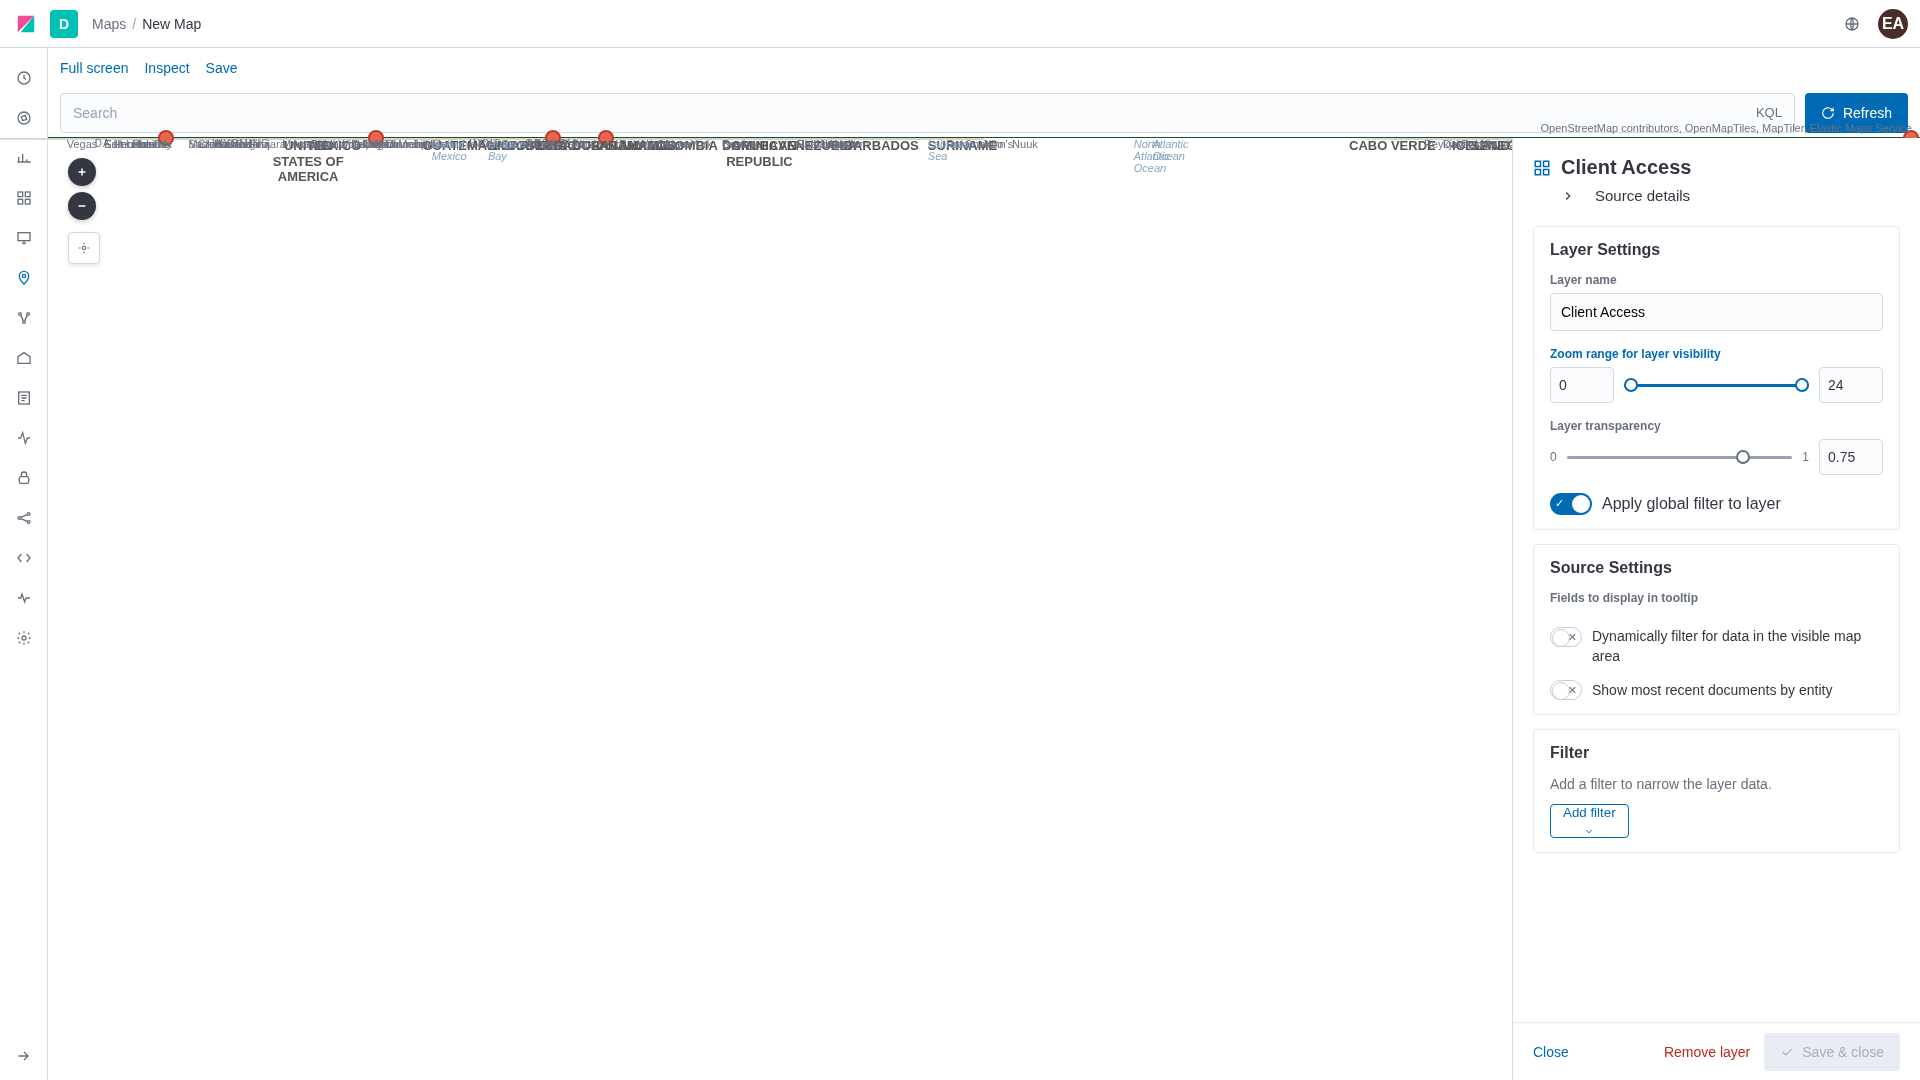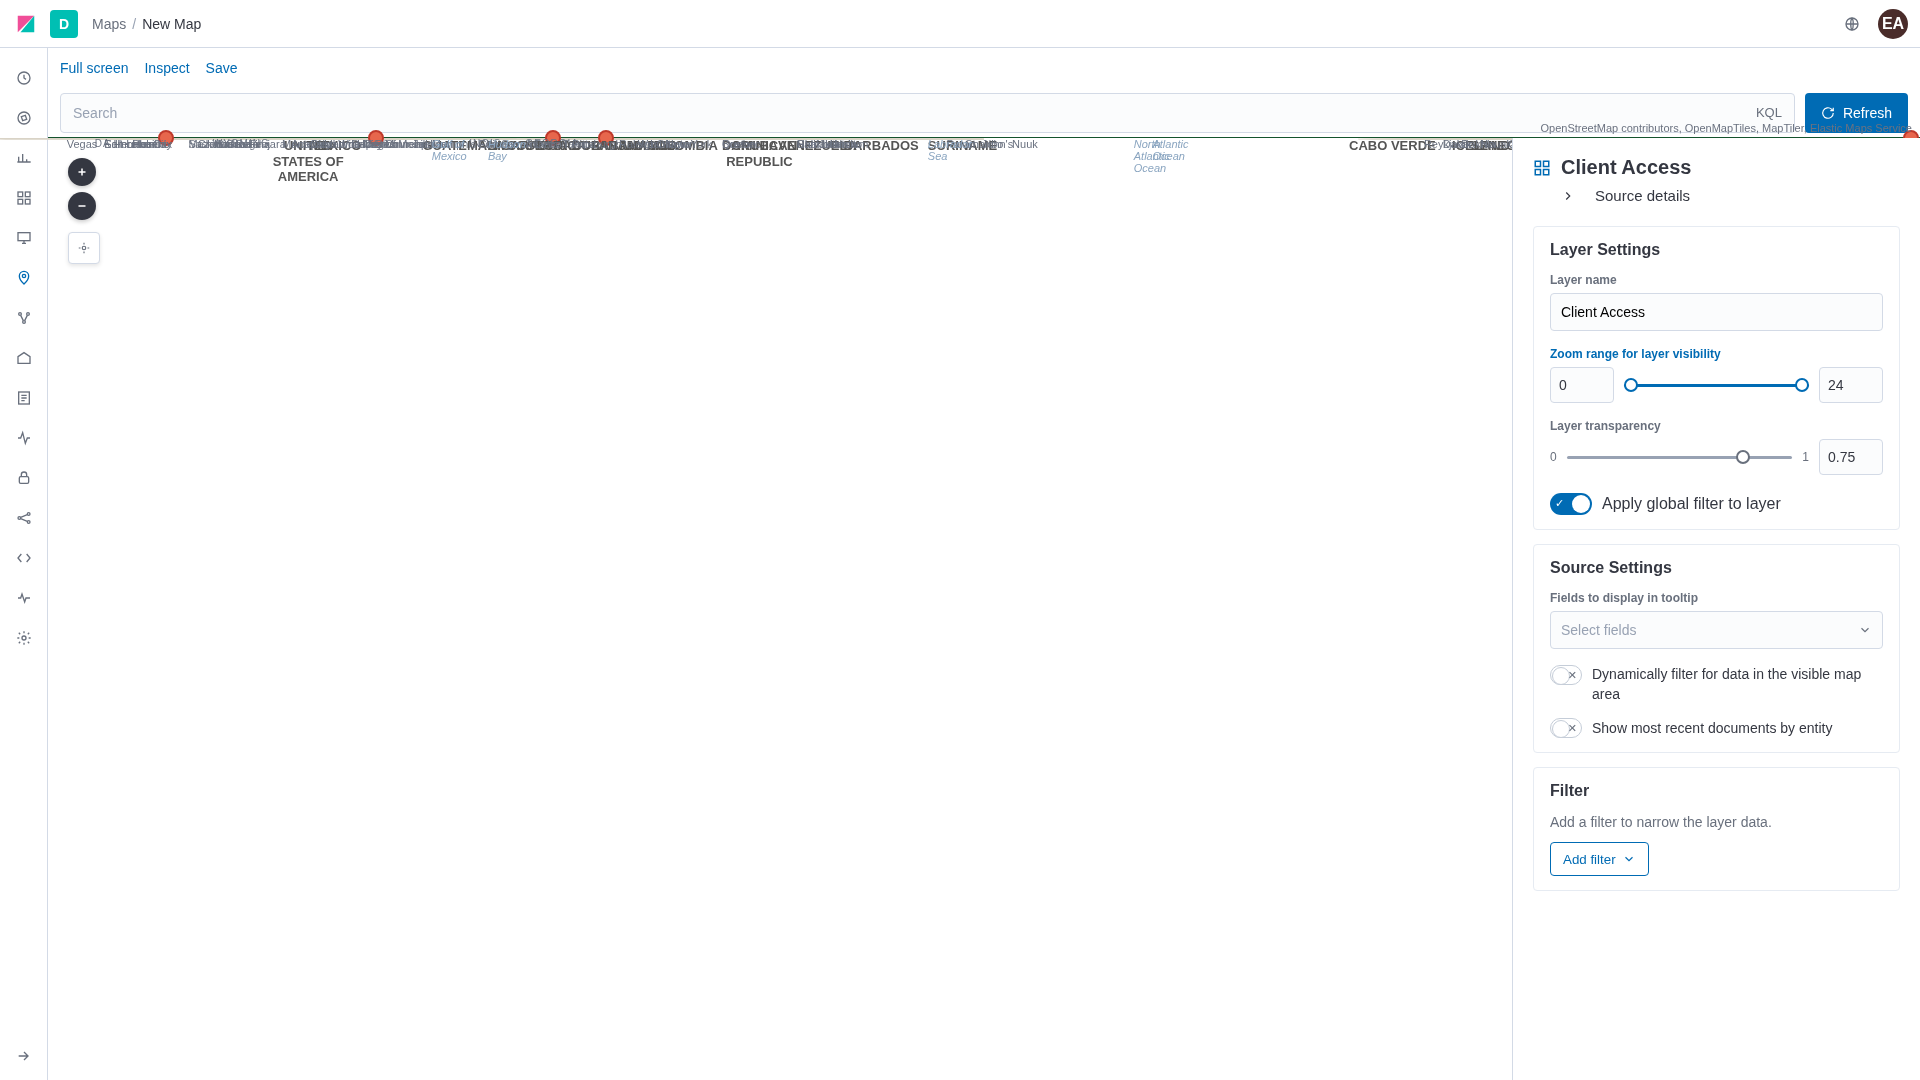--- a/index.html
+++ b/index.html
@@ -86,21 +86,21 @@
 .toggle { width: 42px; height: 22px; background: #006bb4; border-radius: 11px; position: relative; }
 .toggle::after { content: ""; position: absolute; right: 2px; top: 2px; width: 18px; height: 18px; background: #fff; border-radius: 50%; }
 .toggle .check { position: absolute; left: 5px; top: 4px; color: #fff; font-size: 11px; }
 
 .selectbox { width: 100%; height: 38px; border: 1px solid #d3dae6; background: #fbfcfd; border-radius: 4px; display: flex; align-items: center; padding: 0 10px; color: #98a2b3; justify-content: space-between; }
 
 .switch-off { width: 32px; height: 20px; border: 1px solid #c5cdd8; border-radius: 10px; position: relative; background: #fff; display: flex; align-items: center; justify-content: center; flex-shrink:0; }
 .switch-off .x { font-size: 11px; color: #69707d; position: absolute; right: 4px; }
 .switch-off::before { content: ""; position: absolute; left: 1px; top: 1px; width: 16px; height: 16px; background: #fff; border: 1px solid #c5cdd8; border-radius: 50%; }
 
-.addfilter-btn { display: inline-flex; align-items: center; gap: 6px; height: 34px; border: 1px solid #006bb4; color: #006bb4; border-radius: 4px; padding: 0 12px; background: #fff; }
+.addfilter-btn { display: inline-flex; align-items: center; gap: 6px; height: 34px; border: 1px solid #006bb4; color: #006bb4; border-radius: 4px; padding: 0 12px; background: #fff; flex-direction: column; }
 
 .rp-footer { height: 58px; border-top: 1px solid #e6ebf2; display: flex; align-items: center; padding: 0 20px; gap: 14px; }
 .btn-text-blue { color: #006bb4; background: none; border: none; font-size: 14px; }
 .btn-text-red { color: #bd271e; background: none; border: none; font-size: 14px; margin-left: auto; }
 .btn-save { height: 38px; background: #e9edf3; color: #a7aeb9; border: none; border-radius: 4px; padding: 0 16px; display: flex; align-items: center; gap: 8px; font-size: 14px; }
 
 .attrib { position: absolute; bottom: 4px; right: 8px; font-size: 11px; color: #6b7280; }
 
 
 .ic16 { width: 16px; height: 16px; }
@@ -492,26 +492,20 @@
             <div class="toggle">
                 <span class="check">✓</span>
               </div>
             <span style="font-size:16px;">Apply global filter to layer</span>
           </div>
         </div>
 
         <div class="section">
           <h3>Source Settings</h3>
           <div class="fieldlabel">Fields to display in tooltip</div>
-          <div class="selectbox">
-            <span>Select fields</span>
-            <svg class="ic14" viewBox="0 0 24 24" fill="none" stroke="#69707d" stroke-width="2">
-                <path d="M6 9l6 6 6-6"></path>
-              </svg>
-          </div>
           <div style="height:16px"></div>
           <div class="row" style="align-items:flex-start;">
             <div class="switch-off">
                 <span class="x">✕</span>
               </div>
             <span style="font-size:14px; line-height:1.4;">Dynamically filter for data in the visible map area</span>
           </div>
           <div style="height:14px"></div>
           <div class="row">
             <div class="switch-off">
@@ -526,15 +520,25 @@
           <div style="font-size:14px; color:#69707d; margin-bottom:12px;">Add a filter to narrow the layer data.</div>
           <button class="addfilter-btn">
             <span>Add filter</span>
             <svg class="ic14" viewBox="0 0 24 24" fill="none" stroke="currentColor" stroke-width="2">
                 <path d="M6 9l6 6 6-6"></path>
               </svg>
           </button>
         </div>
       </div>
 
+      <div class="rp-footer">
+        <button class="btn-text-blue">Close</button>
+        <button class="btn-text-red">Remove layer</button>
+        <button class="btn-save">
+          <svg class="ic14" viewBox="0 0 24 24" fill="none" stroke="currentColor" stroke-width="2">
+              <path d="M5 12l5 5L20 7"></path>
+            </svg>
+          <span>Save &amp; close</span>
+        </button>
+      </div>
     </div>
   </div>
 </div>
 
 </body></html>

